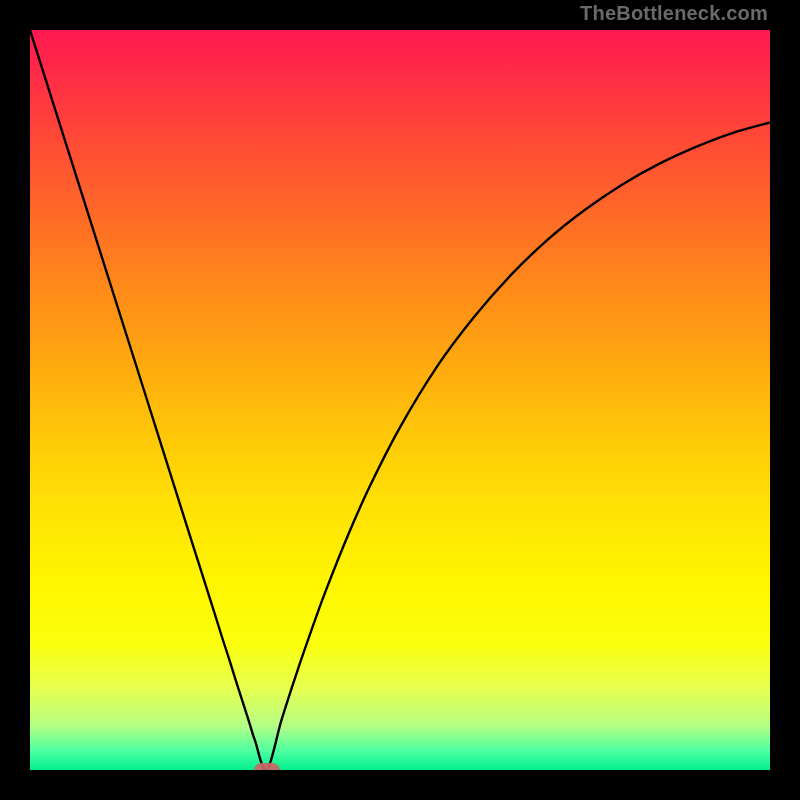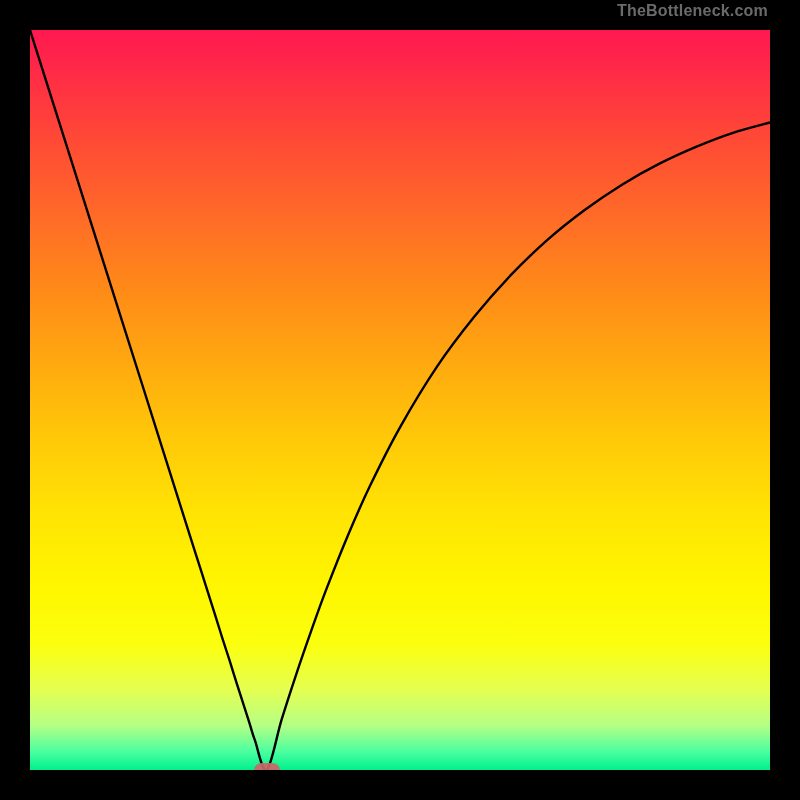--- a/index.html
+++ b/index.html
@@ -41,21 +41,21 @@
       #b5ff85 94%,
       #4cffa0 97.5%,
       #00f08c 100%
     );
   }
 
   .watermark {
     position: absolute;
     top: 2px;
     right: 32px;
-    font-size: 16px;
+    font-size: 20px;
     font-weight: 600;
     color: #6a6a6a;
     letter-spacing: 0.2px;
   }
 
   .curve-svg {
     position: absolute;
     left: 0; top: 0;
     width: 100%; height: 100%;
   }

